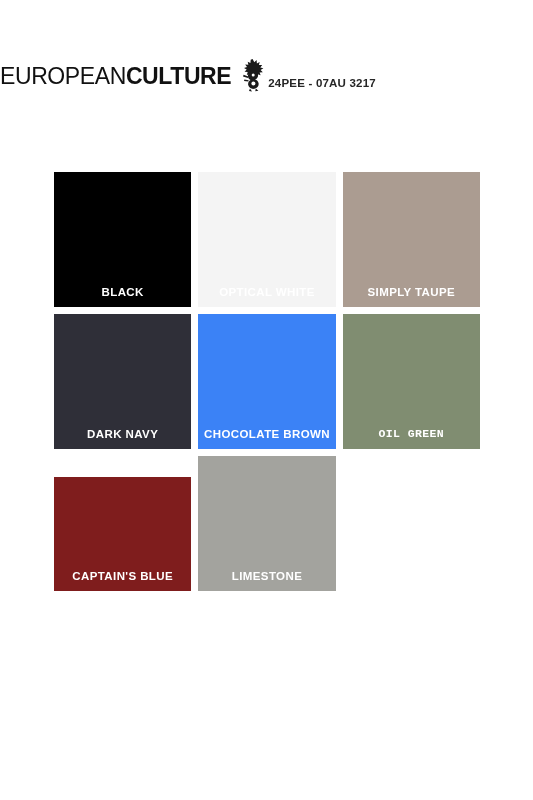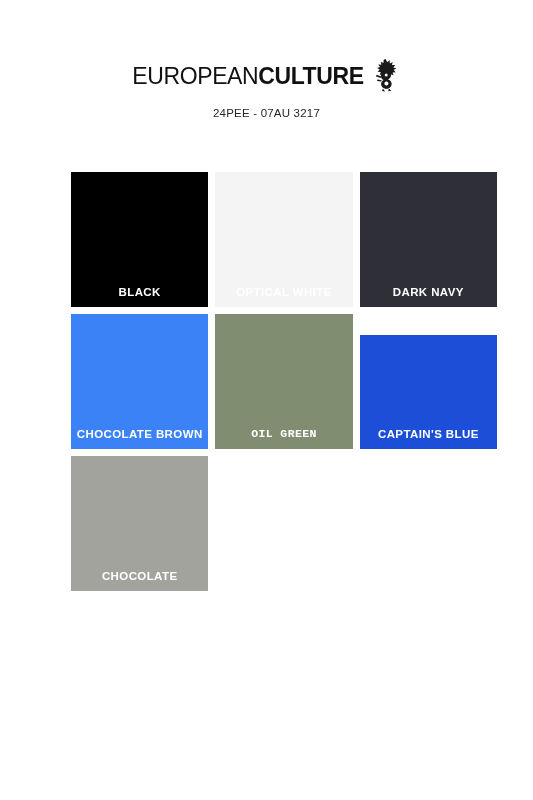--- a/index.html
+++ b/index.html
@@ -18,21 +18,21 @@
     width: 533px;
     height: 800px;
     background: #ffffff;
     box-sizing: border-box;
   }
 
   
   .header {
     padding-top: 58px;
     display: flex;
-    flex-direction: column;
+    flex-direction: row;
     align-items: center;
   }
   .brand-row {
     display: flex;
     align-items: center;
     justify-content: center;
     gap: 7px;
   }
   .wordmark {
     font-size: 23px;
@@ -49,31 +49,31 @@
   }
   .logo-mark {
     display: block;
     width: 30px;
     height: 34px;
     margin-bottom: 2px;
   }
   .subtitle {
     margin-top: 13px;
     font-size: 11.5px;
-    font-weight: 400;
+    font-weight: 700;
     letter-spacing: 0.2px;
     color: #262626;
     white-space: nowrap;
     text-align: right;
   }
 
   
   .swatch-grid {
     position: absolute;
-    left: 71px;
+    left: 54px;
     top: 172px;
     width: 426px;
     display: grid;
     grid-template-columns: repeat(3, 1fr);
     grid-auto-rows: 135px;
     gap: 7px 7px;
   }
   .swatch {
     position: relative;
     overflow: hidden;
@@ -124,31 +124,34 @@
   </div>
 
   <div class="swatch-grid">
 
     <div class="swatch" style="background-color: rgb(0, 0, 0);">
       <span class="swatch-label" style="color: rgb(255, 255, 255);">BLACK</span>
     </div>
     <div class="swatch" style="background-color: rgb(244, 244, 244);">
       <span class="swatch-label" style="color: rgb(255, 255, 255);">OPTICAL WHITE</span>
     </div>
+    <div class="swatch" style="background-color: rgb(171, 156, 145);">
+      <span class="swatch-label" style="color: rgb(255, 255, 255);">SIMPLY TAUPE</span>
+    </div>
     <div class="swatch" style="background-color: rgb(47, 47, 56);">
       <span class="swatch-label" style="color: rgb(255, 255, 255);">DARK NAVY</span>
     </div>
     <div class="swatch" style="background-color: #3b82f6;">
       <span class="swatch-label" style="color: rgb(255, 255, 255);">CHOCOLATE BROWN</span>
     </div>
     <div class="swatch" style="background-color: rgb(128, 141, 113);">
       <span class="swatch-label" style="color: rgb(255, 255, 255); font-family: Liberation Mono, monospace;">OIL GREEN</span>
     </div>
-    <div class="swatch" style="background-color: #1d4ed8; margin-top: 21px;">
+    <div class="swatch" style="background-color: #7f1d1d; margin-top: 21px;">
       <span class="swatch-label" style="color: rgb(255, 255, 255);">CAPTAIN'S BLUE</span>
     </div>
     <div class="swatch" style="background-color: rgb(163, 163, 158);">
-      <span class="swatch-label" style="color: rgb(255, 255, 255);">CHOCOLATE</span>
+      <span class="swatch-label" style="color: rgb(255, 255, 255);">LIMESTONE</span>
     </div>
 
   </div>
 
 </div>
 
 </body></html>

